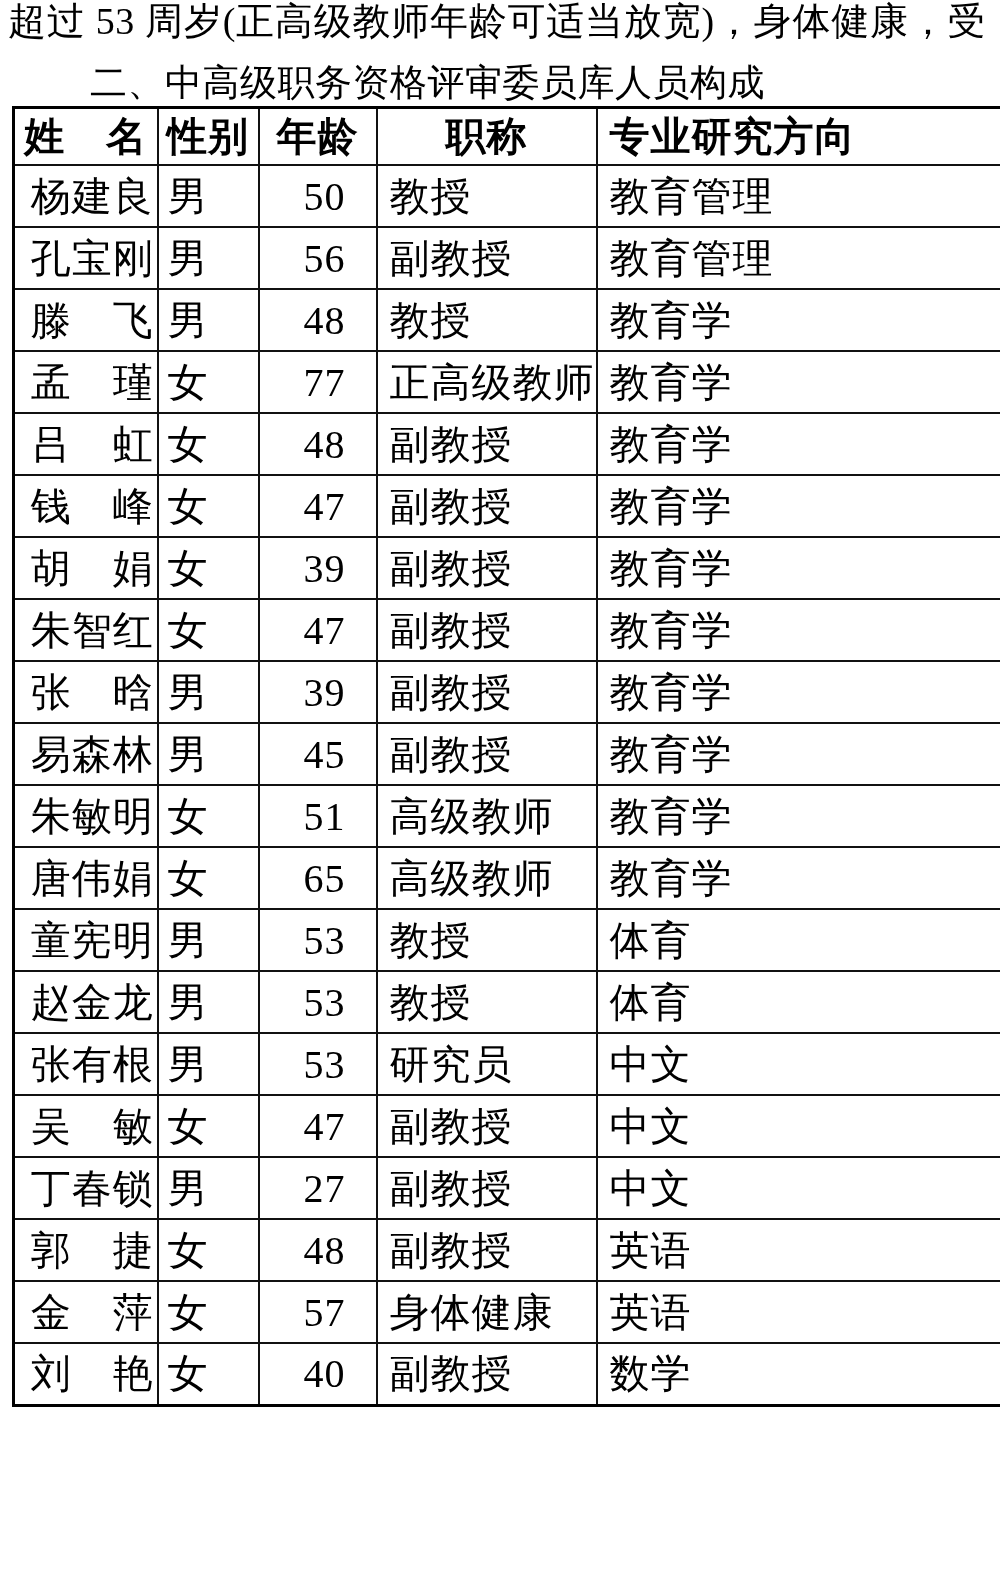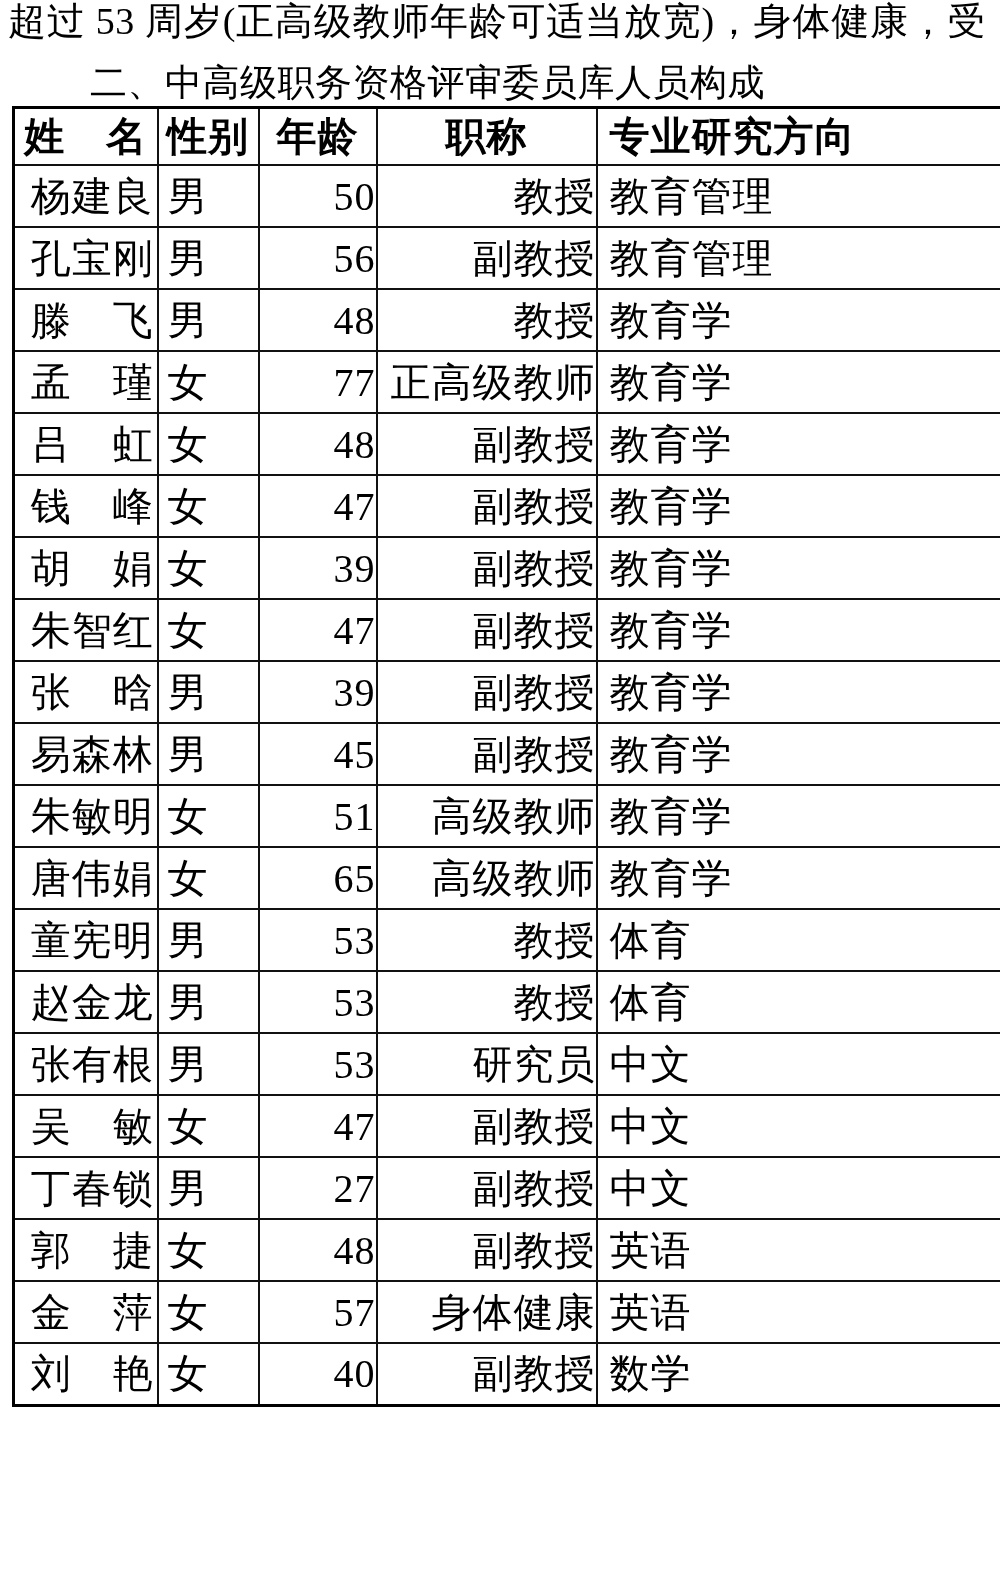--- a/index.html
+++ b/index.html
@@ -63,22 +63,22 @@
   table.roster td { height: 62px; }
   .c-name   { width: 144px; }
   .c-gender { width: 101px; }
   .c-age    { width: 118px; }
   .c-title  { width: 220px; }
   .c-field  { width: auto;  }
   th.h-name, th.h-gender, th.h-age, th.h-title { text-align: center; }
   th.h-field { text-align: left; padding-left: 12px; }
   td.d-name   { text-align: center; padding-left: 13px; }
   td.d-gender { text-align: left; padding-left: 9px; }
-  td.d-age    { text-align: right; padding-left: 14px; font-family: "Liberation Serif", "DejaVu Serif", serif; }
-  td.d-title  { text-align: right; padding-left: 12px; }
+  td.d-age    { text-align: center; padding-left: 14px; font-family: "Liberation Serif", "DejaVu Serif", serif; }
+  td.d-title  { text-align: left; padding-left: 12px; }
   td.d-field  { text-align: left; padding-left: 12px; }
 </style>
 </head>
 <body>
 
 <div class="page">
 
   <div class="bodytext">
     <div class="line justified">超过 53 周岁(正高级教师年龄可适当放宽)，身体健康，受</div>
   </div>

